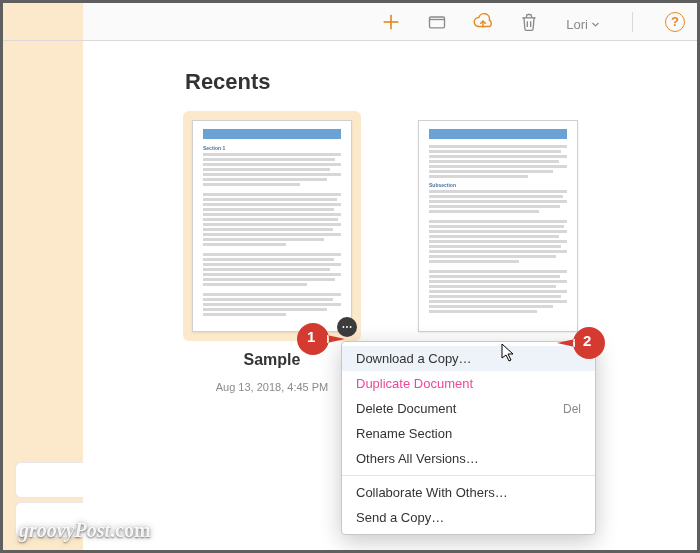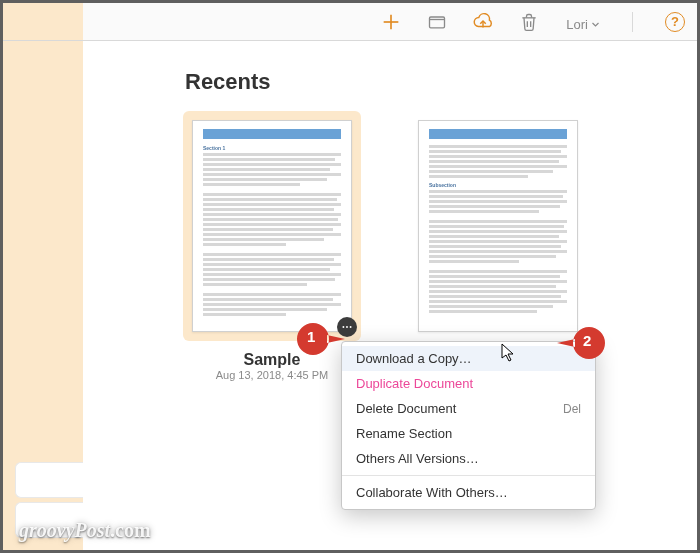--- a/index.html
+++ b/index.html
@@ -163,21 +163,21 @@
     text-align: center;
   }
   .doc-name {
     font-size: 16px;
     font-weight: 700;
     color: #333;
   }
   .doc-date {
     font-size: 11px;
     color: #8a8a8a;
-    margin-top: 0;
+    margin-top: 12px;
   }
   .context-menu {
     position: absolute;
     left: 338px;
     top: 326px;
     width: 255px;
     background: #fff;
     border: 1px solid #c7c7c7;
     border-radius: 4px;
     box-shadow: 0 6px 22px rgba(0,0,0,0.22);
@@ -431,20 +431,23 @@
   <div class="menu-item">
     <span>Rename Section</span>
   </div>
   <div class="menu-item">
     <span>Others All Versions…</span>
   </div>
   <div class="menu-sep"></div>
   <div class="menu-item">
     <span>Collaborate With Others…</span>
   </div>
+  <div class="menu-item">
+    <span>Send a Copy…</span>
+  </div>
 </div>
 
 <div class="cursor">
   <svg width="16" height="20" viewBox="0 0 16 20">
       <path d="M1 1 L1 15 L5 12 L8 18 L10 17 L7 11 L12 11 Z" fill="#fff" stroke="#000" stroke-width="1"></path>
     </svg>
 </div>
 
 <div class="watermark">
   <span class="gp"><span>groovy</span><span>Post</span></span><span class="com">.com</span>

